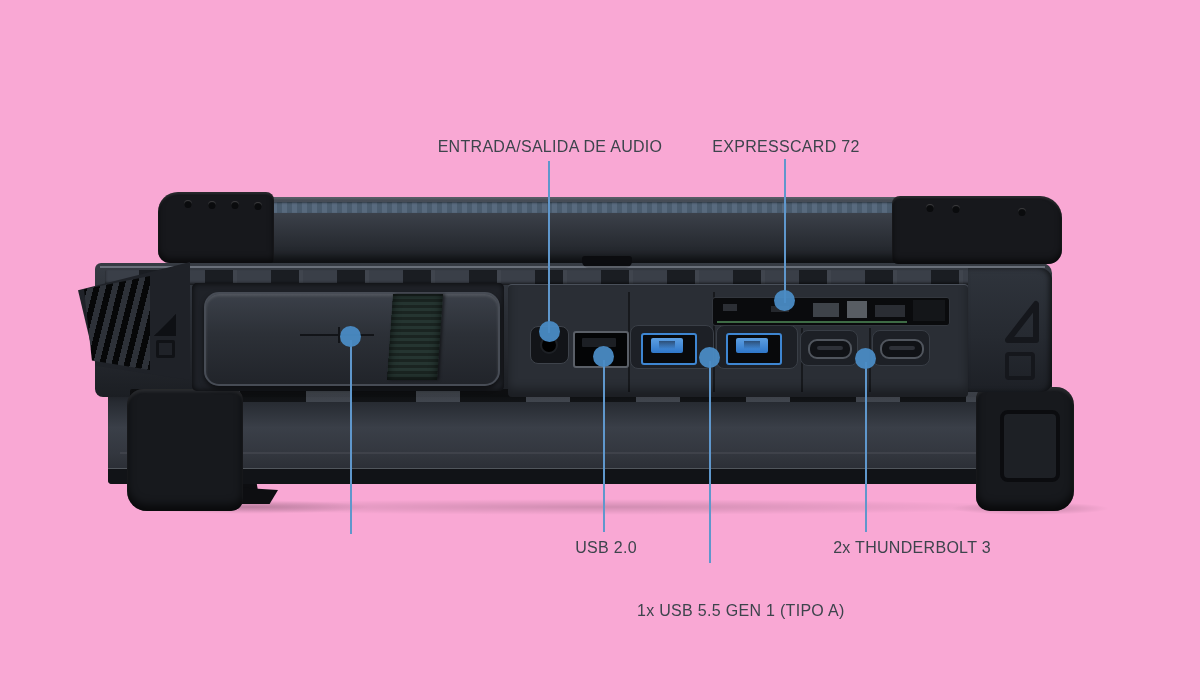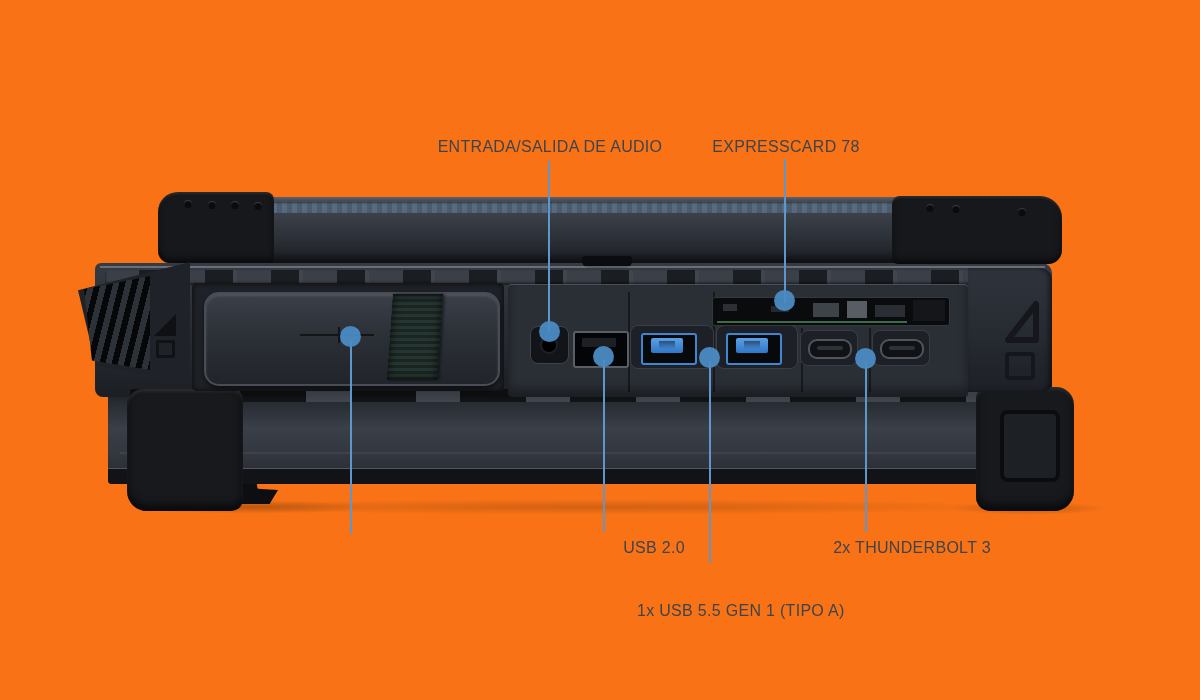--- a/index.html
+++ b/index.html
@@ -1,16 +1,16 @@
 <!DOCTYPE html>
 <html><head>
 <meta charset="utf-8">
 <style>
   html,body{margin:0;padding:0;background:#ffffff;}
-  .stage{position:relative;width:1200px;height:700px;background:#f97316;overflow:hidden;
+  .stage{position:relative;width:1200px;height:700px;background:#f9a8d4;overflow:hidden;
          font-family:"Liberation Sans", sans-serif;}
   .abs{position:absolute;}
 
   
   .callout-label{position:absolute;font-size:16px;letter-spacing:.3px;color:#3d444c;
                  white-space:nowrap;z-index:12;}
   .centered{transform:translateX(-50%);}
   .leader-line{position:absolute;width:2px;background:#5f97cc;z-index:10;}
   .leader-dot{position:absolute;width:21px;height:21px;border-radius:50%;
               background:#4a8bc4;z-index:11;opacity:.95;}
@@ -210,30 +210,30 @@
   <div class="foot" style="left:176px;top:483px;width:84px;height:20px;clip-path:polygon(4% 0,96% 0,100% 100%,0 100%);"></div>
   <div class="foot" style="left:218px;top:486px;width:60px;height:18px;clip-path:polygon(0 0,100% 22%,86% 100%,0 100%);"></div>
   <div class="corner-bumper bumper-left"></div>
   <div class="corner-bumper bumper-right"></div>
   <div class="bumper-panel"></div>
 
   <div class="callout-label centered" style="left:550px;top:138px;">ENTRADA/SALIDA DE AUDIO</div>
   <div class="leader-line" style="left:548px;top:161px;height:172px;"></div>
   <div class="leader-dot" style="left:539px;top:321px;"></div>
 
-  <div class="callout-label centered" style="left:786px;top:138px;">EXPRESSCARD 78</div>
+  <div class="callout-label centered" style="left:786px;top:138px;">EXPRESSCARD 72</div>
   <div class="leader-line" style="left:784px;top:159px;height:144px;"></div>
   <div class="leader-dot" style="left:774px;top:290px;"></div>
 
   <div class="leader-dot" style="left:340px;top:326px;"></div>
   <div class="leader-line" style="left:350px;top:340px;height:194px;"></div>
 
   <div class="leader-dot" style="left:593px;top:346px;"></div>
   <div class="leader-line" style="left:603px;top:360px;height:172px;"></div>
-  <div class="callout-label centered" style="left:606px;top:539px;margin-left:48px;">USB 2.0</div>
+  <div class="callout-label centered" style="left:606px;top:539px;">USB 2.0</div>
 
   <div class="leader-dot" style="left:699px;top:347px;"></div>
   <div class="leader-line" style="left:709px;top:361px;height:202px;"></div>
   <div class="callout-label" style="left:637px;top:602px;">1x USB 5.5 GEN 1 (TIPO A)</div>
 
   <div class="leader-dot" style="left:855px;top:348px;"></div>
   <div class="leader-line" style="left:865px;top:362px;height:170px;"></div>
   <div class="callout-label centered" style="left:912px;top:539px;">2x THUNDERBOLT 3</div>
 
 </div>

